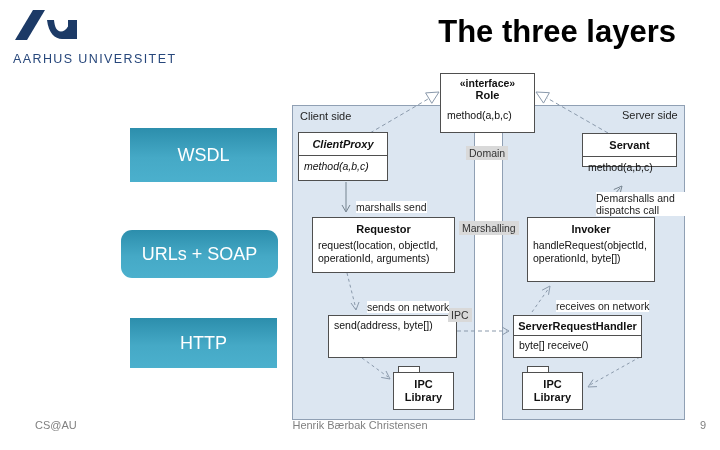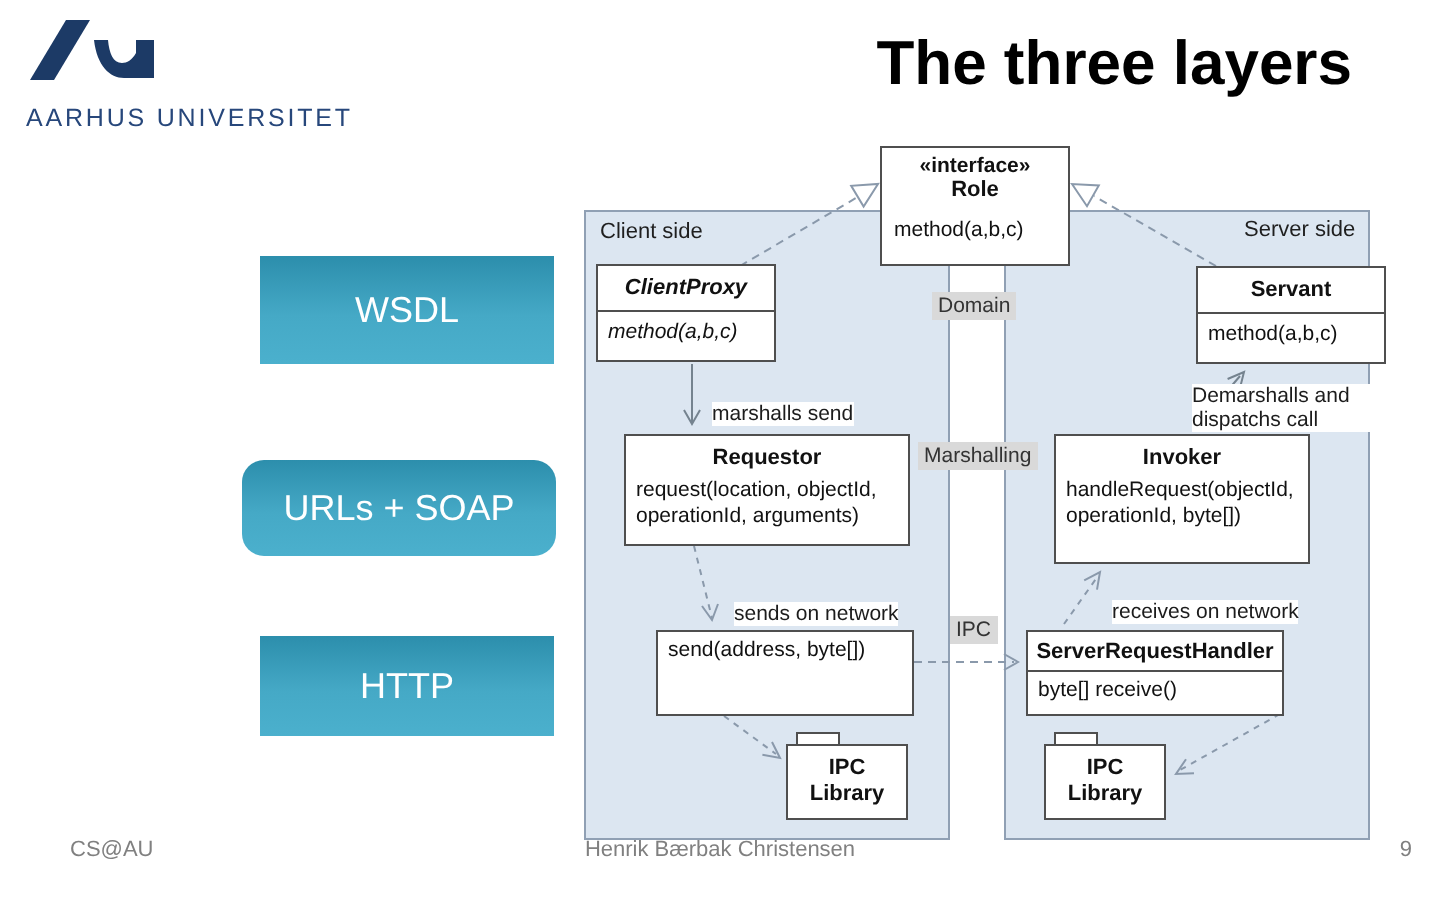--- a/index.html
+++ b/index.html
@@ -133,21 +133,21 @@
   <div class="stereo">«interface»</div>
   <div class="iname">Role</div>
   <div class="imeth">method(a,b,c)</div>
 </div>
 
 <div class="umlbox" style="left:298px;top:132px;width:90px;height:49px;font-style:italic;">
   <div class="title divided">ClientProxy</div>
   <div class="body">method(a,b,c)</div>
 </div>
 
-<div class="umlbox" style="left:582px;top:133px;width:95px;height:49px;margin-left:16px;">
+<div class="umlbox" style="left:582px;top:133px;width:95px;height:34px;">
   <div class="title divided">Servant</div>
   <div class="body">method(a,b,c)</div>
 </div>
 
 <div class="umlbox" style="left:312px;top:217px;width:143px;height:56px;">
   <div class="title">Requestor</div>
   <div class="body">request(location, objectId, operationId, arguments)</div>
 </div>
 
 <div class="umlbox" style="left:527px;top:217px;width:128px;height:65px;">
@@ -168,21 +168,21 @@
 <div class="pkg-main" style="left:393px;top:372px;width:61px;height:38px;">
   <span>IPC Library</span>
 </div>
 <div class="pkg-tab" style="left:527px;top:366px;width:22px;height:7px;"></div>
 <div class="pkg-main" style="left:522px;top:372px;width:61px;height:38px;">
   <span>IPC Library</span>
 </div>
 
 <div class="graylbl" style="left:466px;top:146px;">Domain</div>
 <div class="graylbl" style="left:459px;top:221px;">Marshalling</div>
-<div class="graylbl" style="left:475px;top:308px;">IPC</div>
+<div class="graylbl" style="left:448px;top:308px;">IPC</div>
 
 <div class="note" style="left:356px;top:201px;">marshalls send</div>
 <div class="note multiline" style="left:596px;top:192px;">Demarshalls and dispatchs call</div>
 <div class="note" style="left:367px;top:301px;">sends on network</div>
 <div class="note" style="left:556px;top:300px;">receives on network</div>
 
 <div class="footer-text" style="left:35px;">CS@AU</div>
 <div class="footer-text" style="left:0;width:720px;text-align:center;">Henrik Bærbak Christensen</div>
 <div class="footer-text" style="right:14px;">9</div>
 

